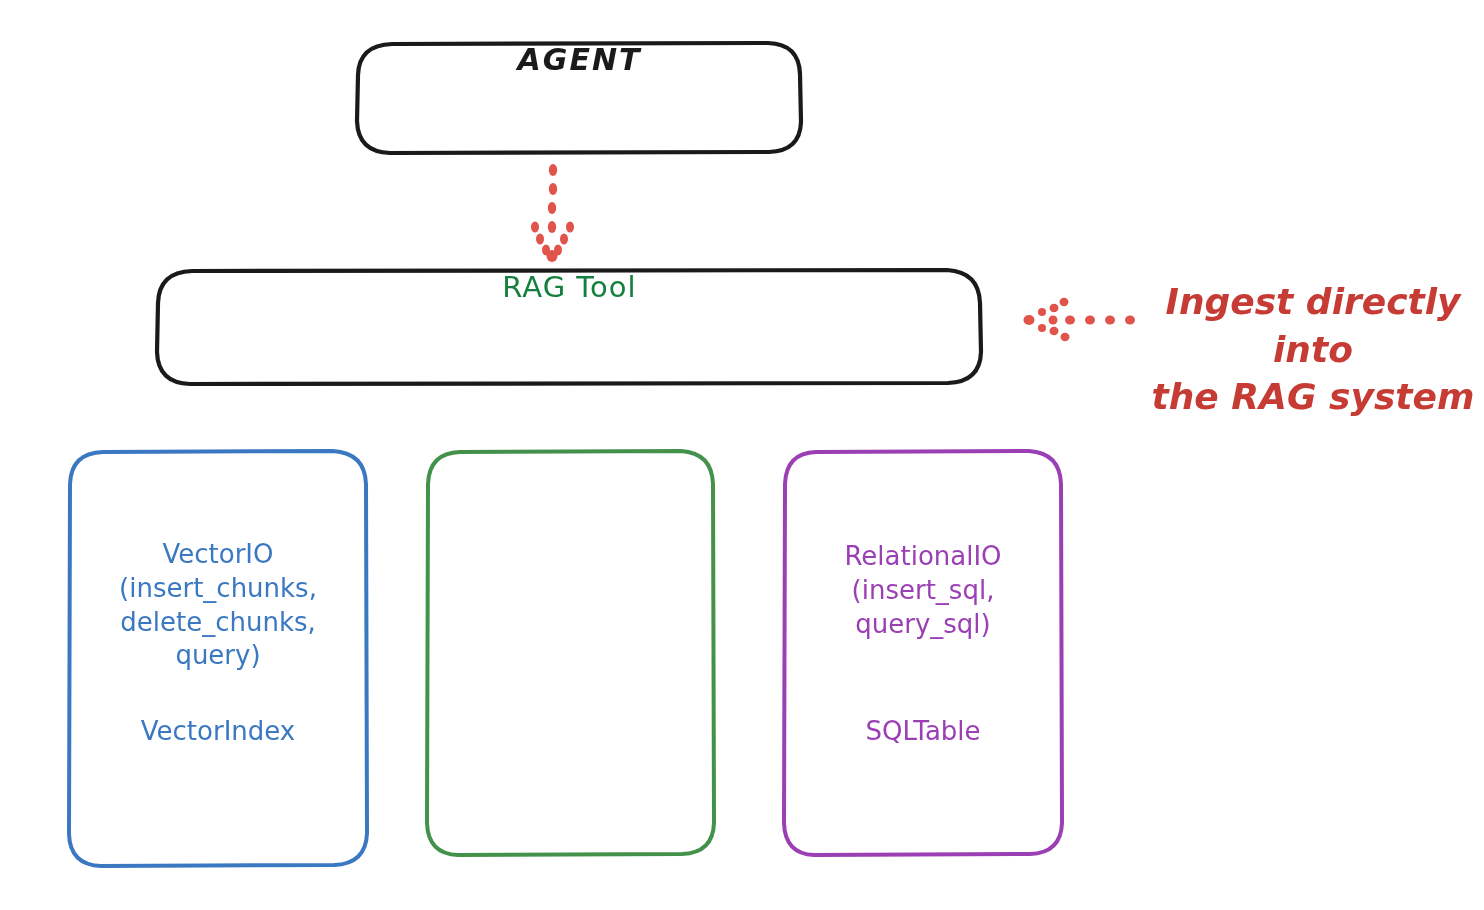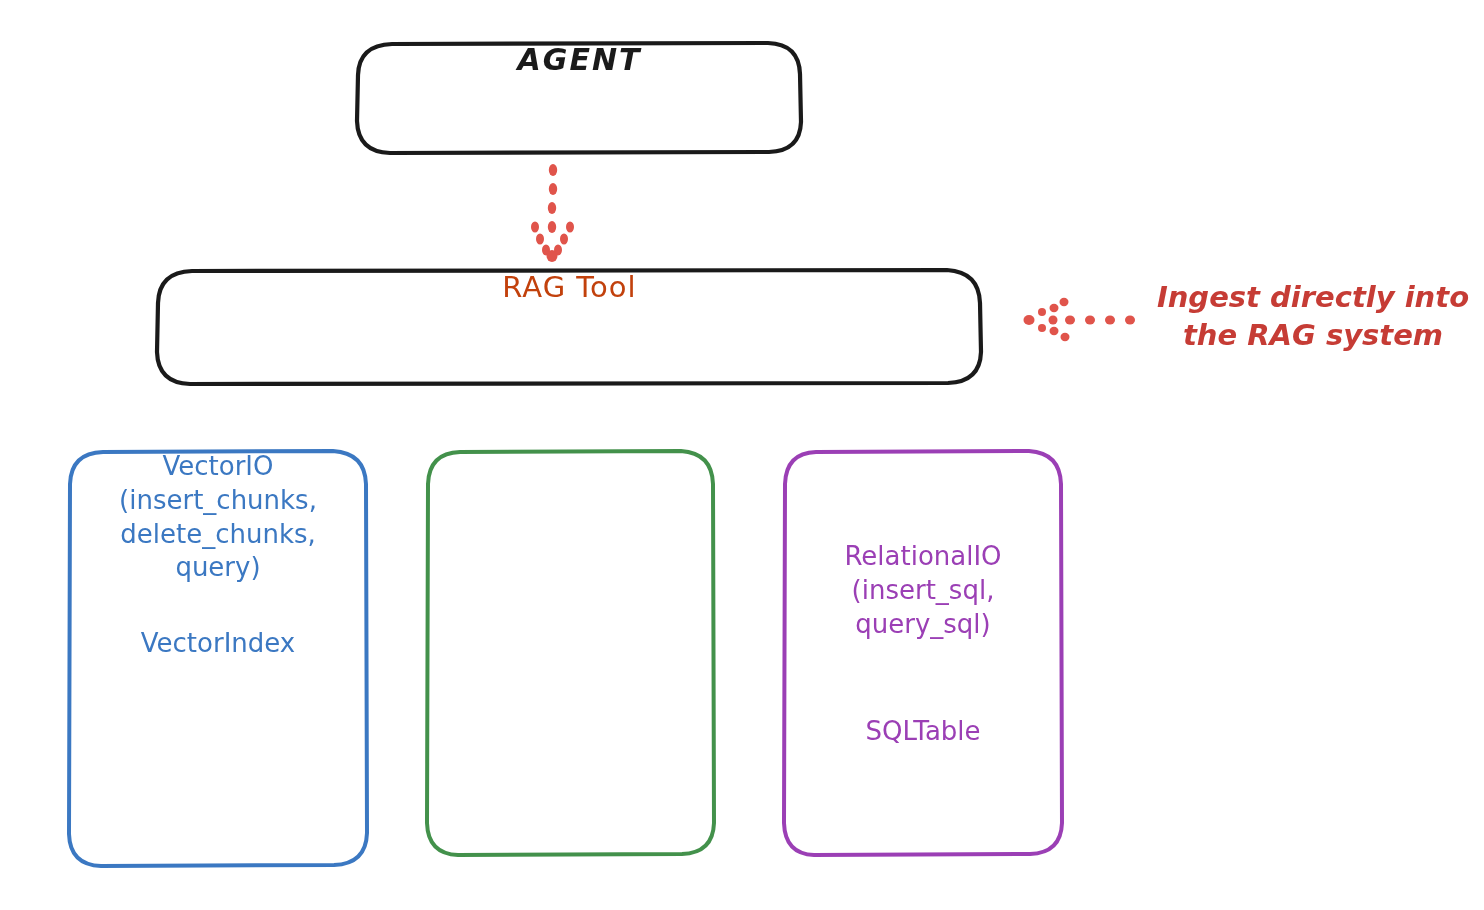--- a/index.html
+++ b/index.html
@@ -54,21 +54,21 @@
     left: 157px;
     top: 270px;
     width: 825px;
     height: 115px;
   }
   #ragtool-label {
     font-family: "DejaVu Sans", sans-serif;
     font-size: 29px;
     font-weight: 500;
     letter-spacing: 1px;
-    color: #c2410c;
+    color: #15803d;
   }
 
   
   .leaf {
     position: absolute;
     box-sizing: border-box;
     display: flex;
     flex-direction: column;
     align-items: center;
     justify-content: flex-start;
@@ -91,38 +91,38 @@
   #keyvalueio-node { left: 428px; top: 450px; width: 285px; height: 405px; }
   #relationalio-node { left: 785px; top: 450px; width: 276px; height: 405px; gap: 32px; }
 
   #vectorio-node .api-text,
   #vectorio-node .index-text    { color: #3b78c2; }
   #keyvalueio-node .api-text,
   #keyvalueio-node .index-text  { color: #43914b; }
   #relationalio-node .api-text,
   #relationalio-node .index-text{ color: #9b3fb5; }
 
-  #vectorio-node .api-text   { }
+  #vectorio-node .api-text   { margin-top: 88px; }
   #vectorio-node .index-text { margin-top: 42px; }
 
   #keyvalueio-node .api-text   { margin-top: 100px; }
   #keyvalueio-node .index-text { margin-top: 40px; }
 
   #relationalio-node .api-text   { margin-top: 90px; }
   #relationalio-node .index-text { margin-top: 42px; text-align: center; }
 
   
   #ingest-annotation {
     position: absolute;
     left: 1148px;
     top: 278px;
     width: 330px;
     text-align: center;
     font-family: "DejaVu Sans", sans-serif;
-    font-size: 29px;
+    font-size: 36px;
     font-style: italic;
     font-weight: 600;
     line-height: 1.32;
     color: #c63c35;
     white-space: pre-line;
   }
 </style>
 </head>
 <body>
 

